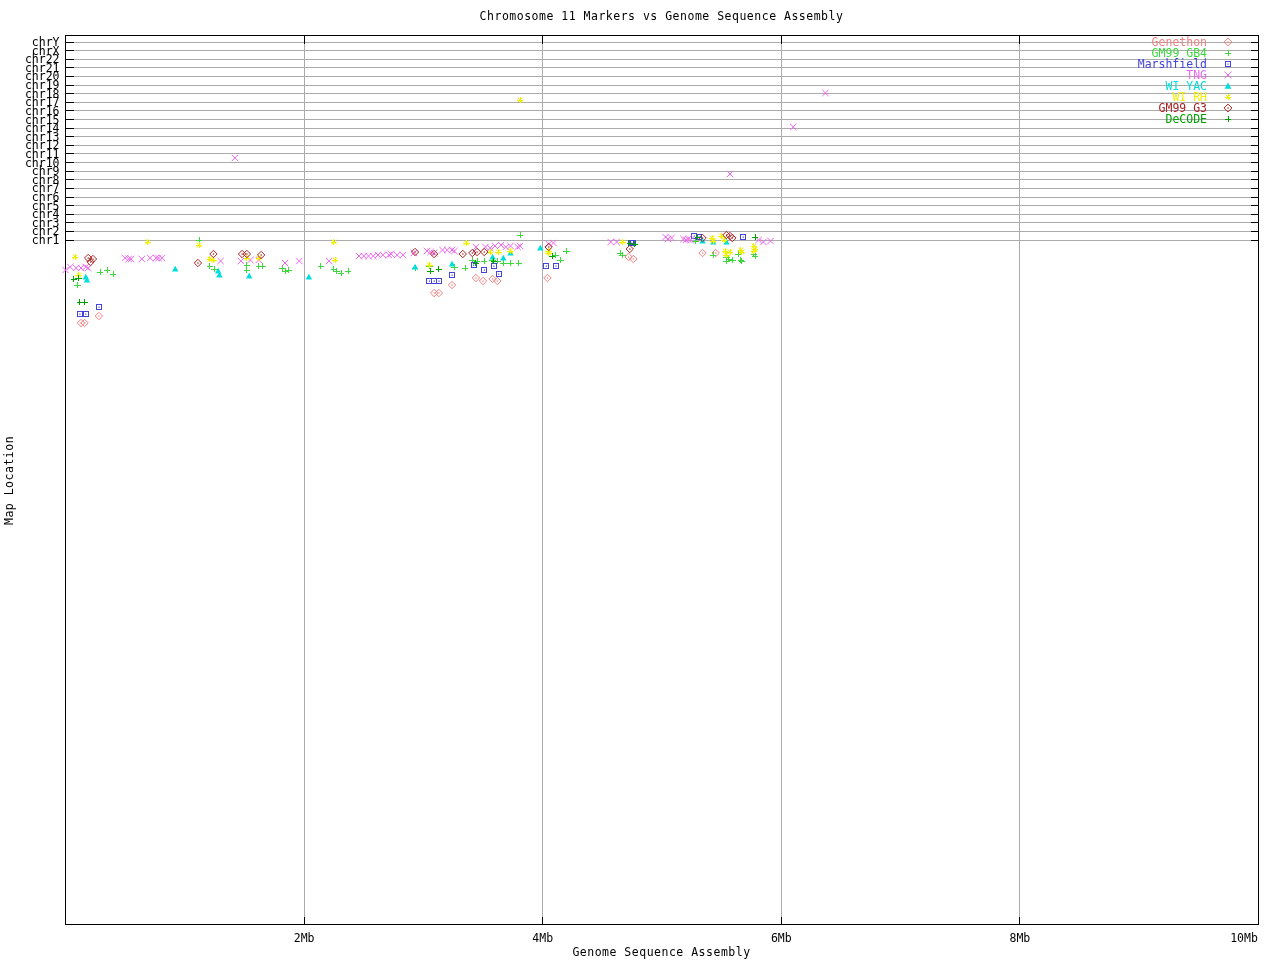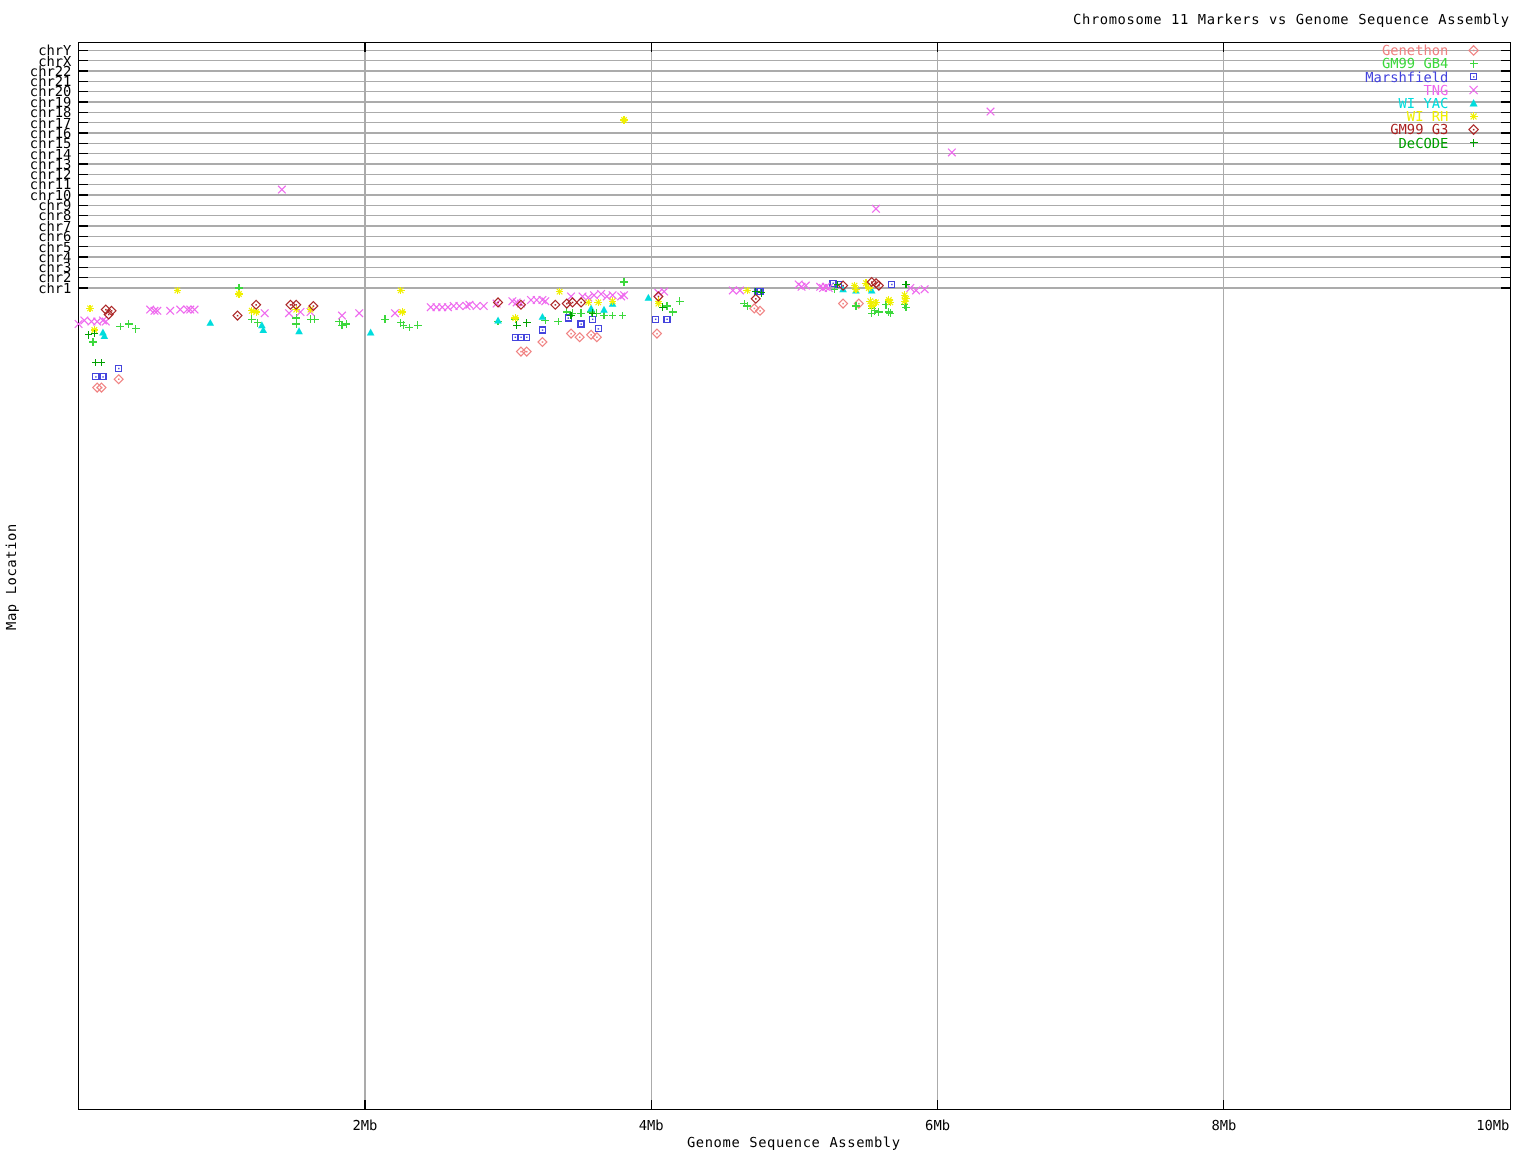--- a/index.html
+++ b/index.html
@@ -1,19 +1,19 @@
 <!DOCTYPE html>
 <html><head>
 <meta charset="utf-8">
 <style>
   html,body{margin:0;padding:0;background:#ffffff;}
   #stage{position:relative;width:1280px;height:960px;background:#fff;
          font-family:"DejaVu Sans Mono","Liberation Mono",monospace;color:#000;}
   .lbl{position:absolute;font-size:11.5px;white-space:pre;}
-  #chart-title{left:65px;top:9px;width:1193px;text-align:right;letter-spacing:.5px;}
+  #chart-title{left:65px;top:9px;width:1193px;text-align:center;letter-spacing:.5px;}
   #x-axis-title{left:65px;top:945px;width:1193px;text-align:center;letter-spacing:.5px;}
   #y-axis-title{left:2px;top:430px;height:100px;writing-mode:vertical-rl;
                 transform:rotate(180deg);text-align:center;letter-spacing:.5px;}
   svg{position:absolute;left:0;top:0;}
 </style>
 </head>
 <body>
 
 <div id="stage">
   <svg id="plot" width="1280" height="960">

